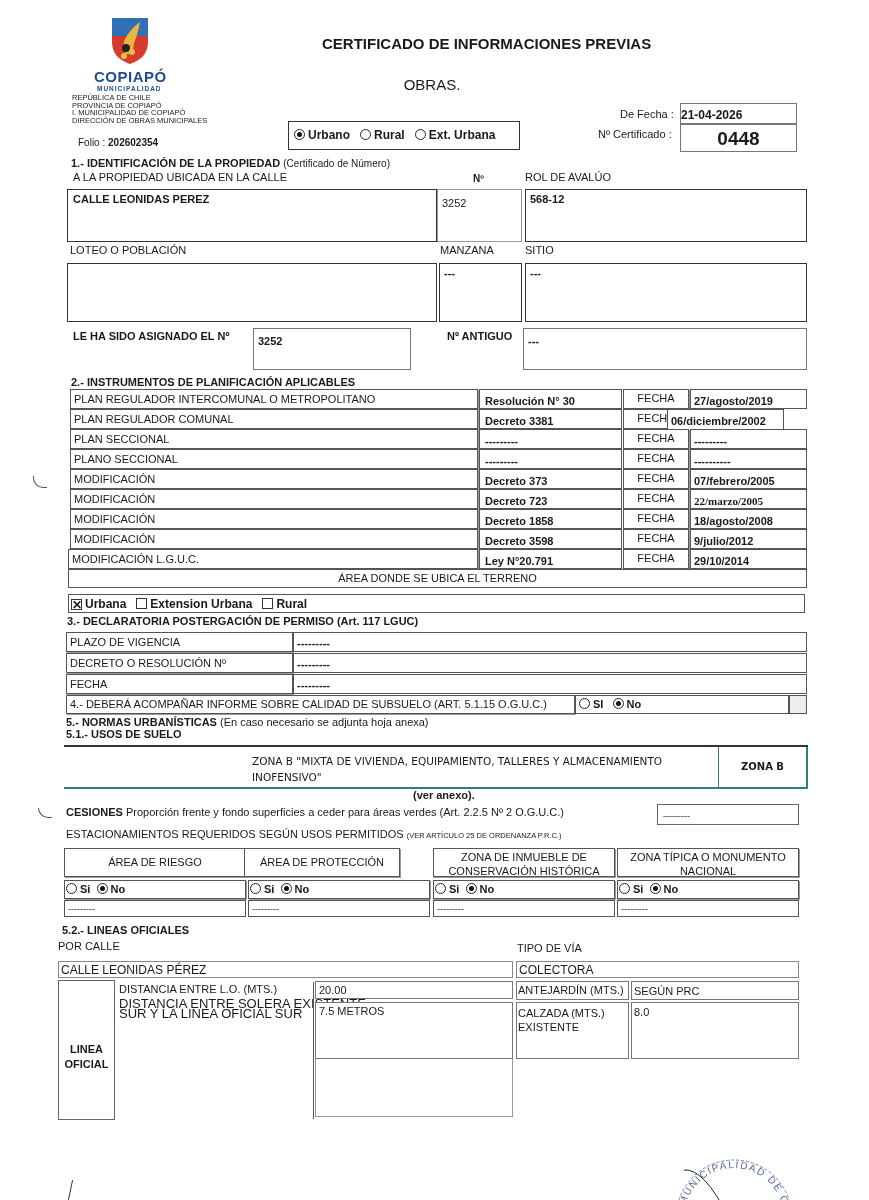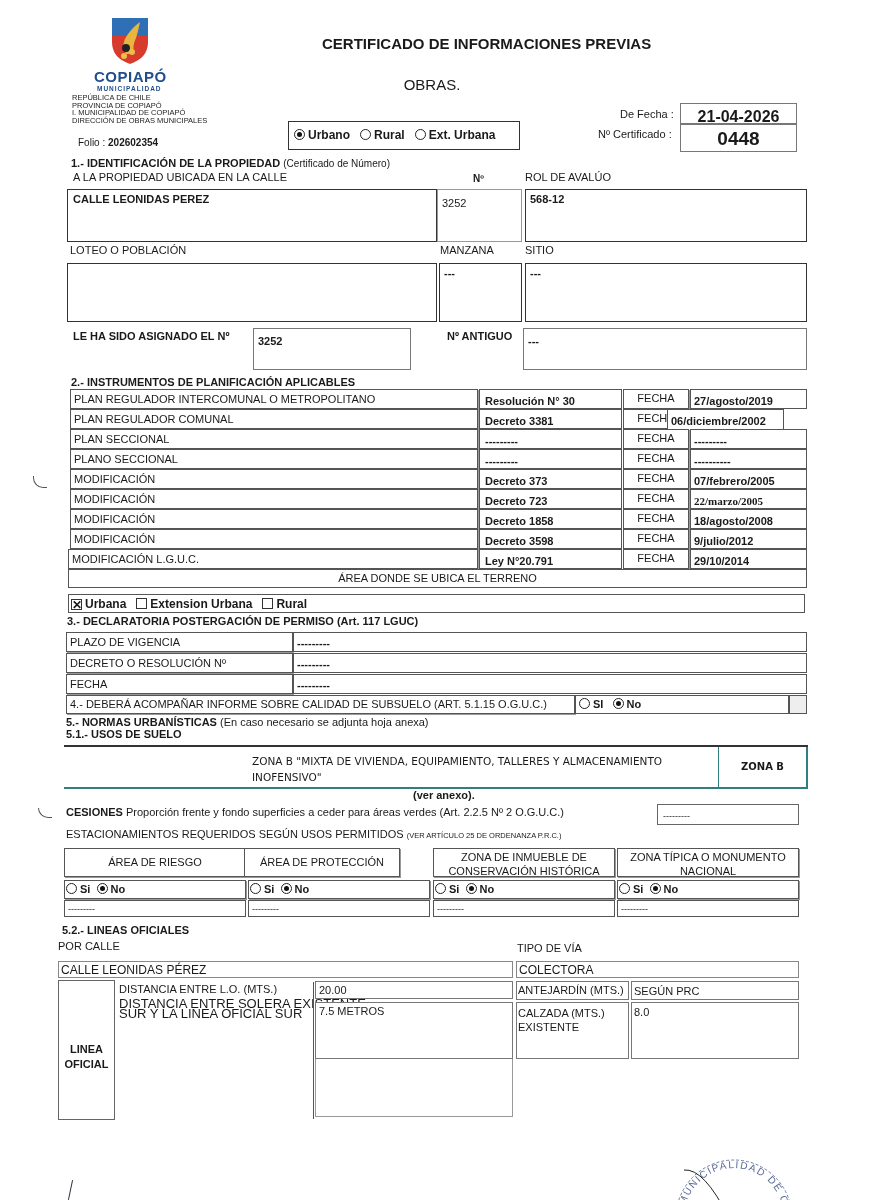--- a/index.html
+++ b/index.html
@@ -52,21 +52,21 @@
   <div class="abs b" style="left:5px;top:6px;font-size:12px;white-space:nowrap;">
     <span><span class="radio on"></span><span>Urbano</span></span>&nbsp;&nbsp;
     <span><span class="radio"></span><span>Rural</span></span>&nbsp;&nbsp;
     <span><span class="radio"></span><span>Ext. Urbana</span></span>
   </div>
 </div>
 
 <div class="lbl" style="left:620px;top:108px;font-size:11px;">De Fecha :</div>
 <div class="lbl" style="left:598px;top:128px;font-size:11px;">Nº Certificado :</div>
 <div class="box" style="left:680px;top:103px;width:117px;height:21px;border-color:#777;">
-  <div class="abs b" style="left:0;right:0;top:4px;text-align:center;font-size:16px;">21-04-2026</div>
+  <div class="abs b" style="left:0;right:0;top:4px;font-size:12px;">21-04-2026</div>
 </div>
 <div class="box" style="left:680px;top:124px;width:117px;height:28px;border-color:#777;">
   <div class="abs b" style="left:0;right:0;top:3px;text-align:center;font-size:19px;">0448</div>
 </div>
 
 <div class="lbl" style="left:71px;top:157px;">
   <span class="b">1.- IDENTIFICACIÓN DE LA PROPIEDAD</span>
   <span style="font-size:10px;">(Certificado de Número)</span>
 </div>
 <div class="lbl" style="left:73px;top:171px;">A LA PROPIEDAD UBICADA EN LA CALLE</div>

